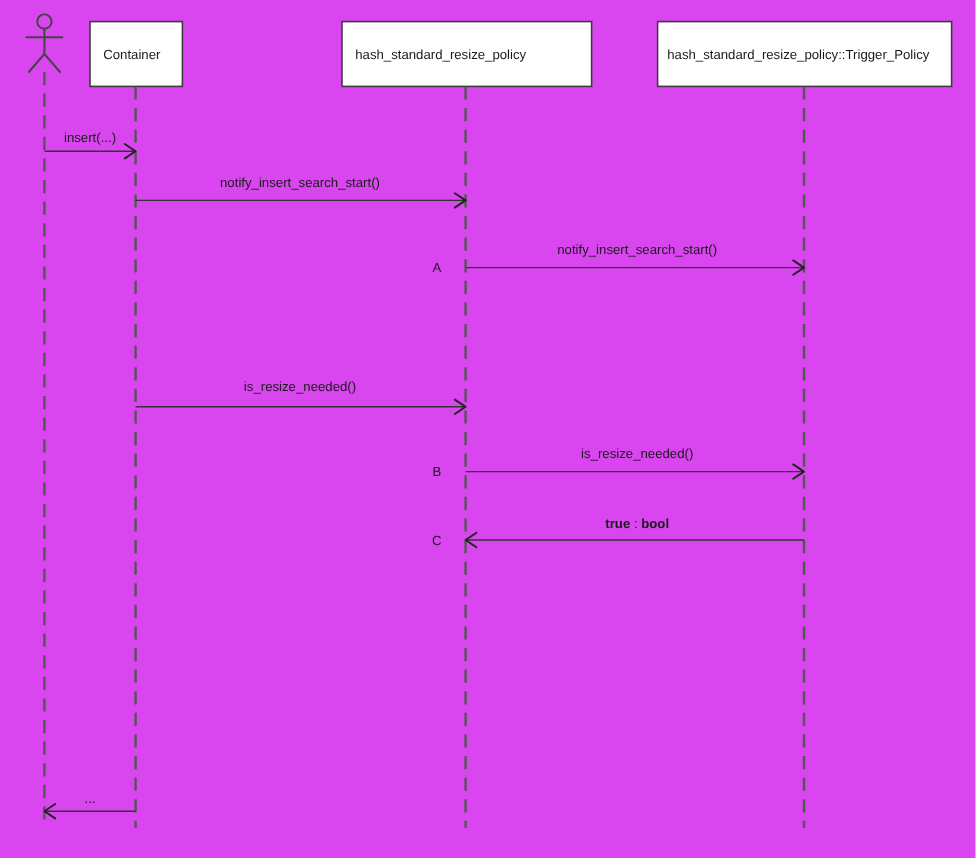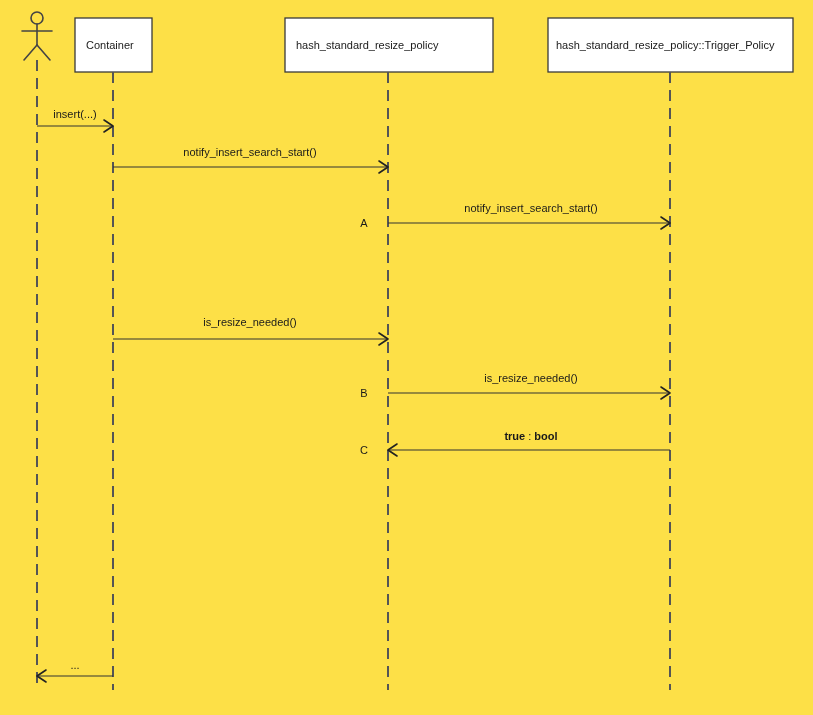--- a/index.html
+++ b/index.html
@@ -8,21 +8,21 @@
     background: #ffffff;
   }
   body {
     font-family: "Liberation Sans", sans-serif;
     color: #1a1a1a;
   }
   #diagram-root {
     position: relative;
     width: 813px;
     height: 715px;
-    background: #fde047;
+    background: #d946ef;
     overflow: hidden;
   }
   #uml-svg {
     position: absolute;
     left: 0;
     top: 0;
     width: 813px;
     height: 715px;
     display: block;
   }

